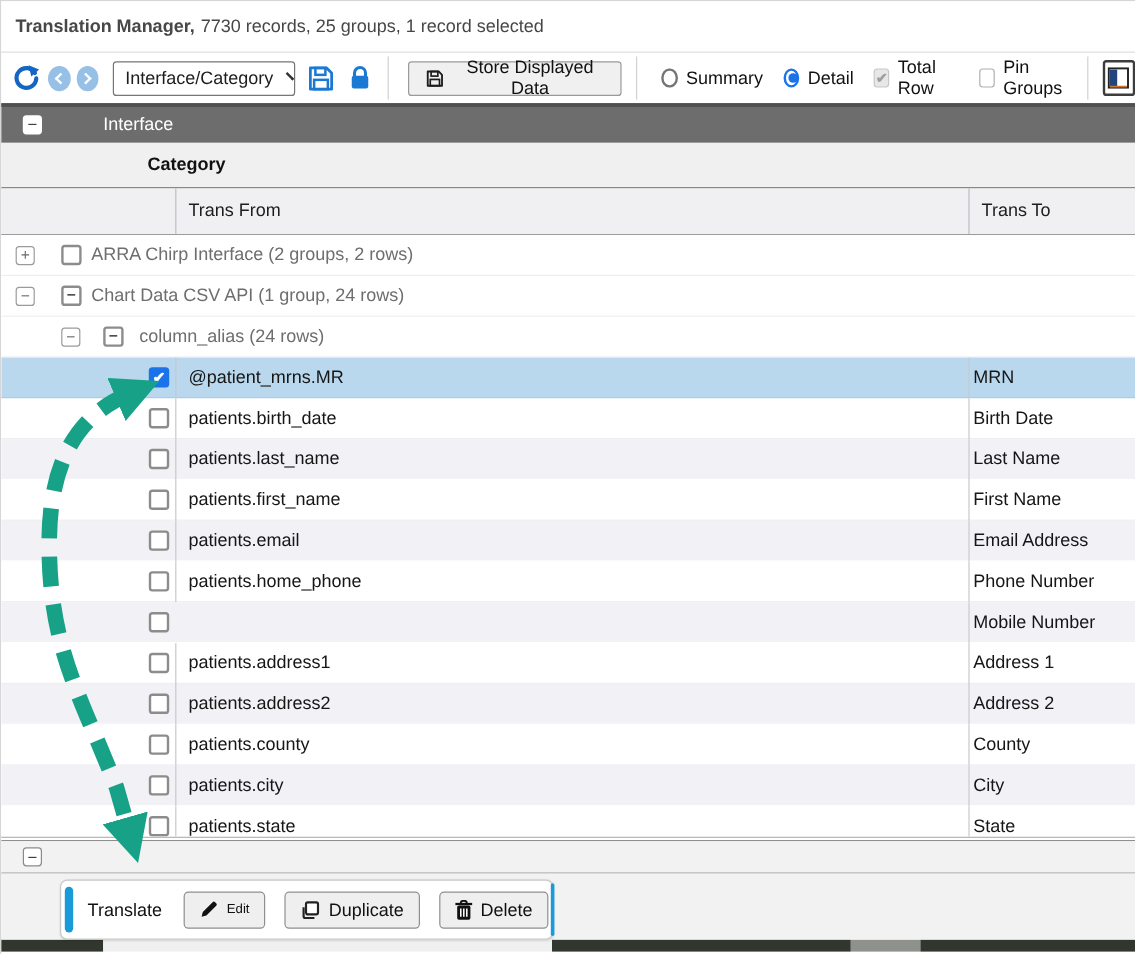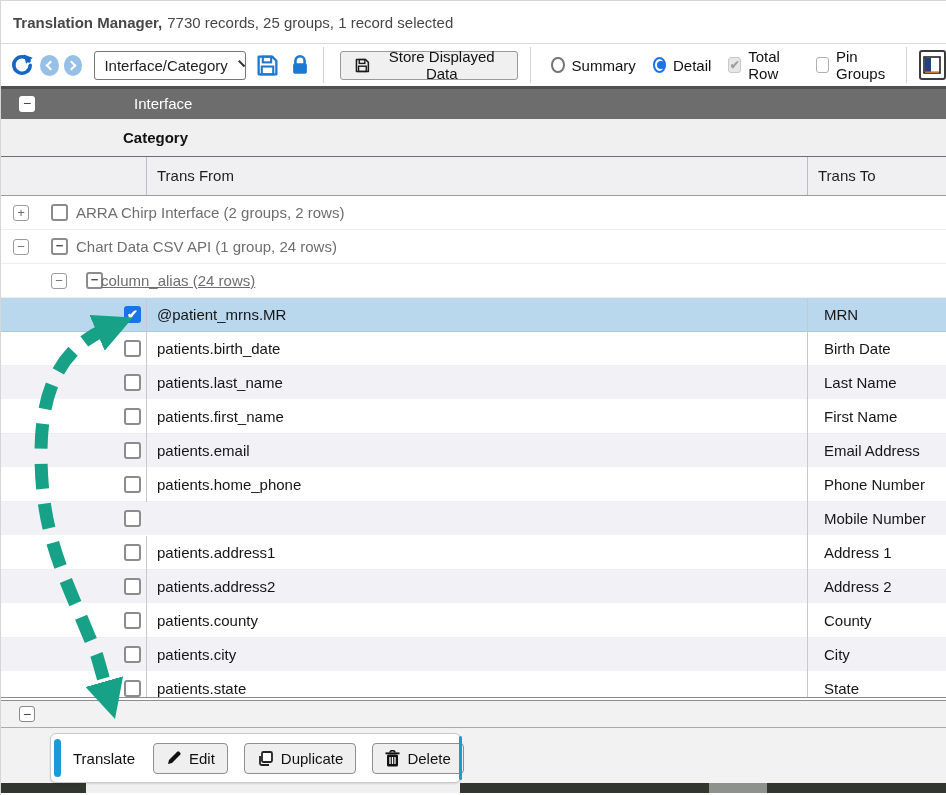--- a/index.html
+++ b/index.html
@@ -36,21 +36,21 @@
     border-radius:50%; background:#1a73e8; }
   .opt-label { margin-right:10px; color:#111; }
   .cbx { width:16px; height:16px; border:1px solid #b0b0b0; border-radius:3px; background:#fff;
     display:flex; align-items:center; justify-content:center; font-size:12px; }
   .cbx.disabled-checked { background:#e7e7e7; border-color:#c7c7c7; color:#9aa0a6; font-weight:bold; }
   .panel-btn { margin-left:12px; width:30px; height:30px; border:2px solid #3c3c3c; border-radius:3px;
     background:#fff; display:flex; align-items:center; justify-content:center; cursor:pointer; }
   
   .ifc-bar { border-top:3px solid #4f4f4f; height:33px; background:var(--headerDark,#6d6d6d);
     color:#fff; position:relative; line-height:30px; }
-  .ifc-bar .hdr-label { position:absolute; left:85px; top:0;margin-left:48px; }
+  .ifc-bar .hdr-label { position:absolute; left:85px; top:0; }
   .collapse-box { position:absolute; left:18px; top:7px; width:16px; height:16px; background:#fff;
     border-radius:3px; color:#3f3f3f; font-size:14px; line-height:14px; text-align:center; cursor:pointer; }
   .cat-row { height:38px; background:#f1f0f1; border-bottom:1px solid #6f6f6f; position:relative; line-height:37px;font-weight:bold; }
   .cat-row .hdr-label { position:absolute; left:122px; color:#111; }
   .cols-row { height:39px; background:#f0f0f3; border-bottom:1px solid #9c9c9c; position:relative; line-height:38px; }
   .cols-row .col-from { position:absolute; left:145px; right:140px; top:0; bottom:0;
     border-left:1px solid #bdbdc2; padding-left:10px; }
   .cols-row .col-to { position:absolute; left:806px; right:0; top:0; bottom:0;
     border-left:1px solid #bdbdc2; padding-left:10px; }
   
@@ -63,21 +63,21 @@
   .gcheck { position:absolute; top:8px; width:17px; height:17px; border:2px solid #8c8c8c; border-radius:3px;
     background:#fff; color:#4f4f4f; font-size:13px; font-weight:bold; line-height:12px; text-align:center; cursor:pointer; }
   .glabel { position:absolute; top:0; color:var(--groupText,#6e6e6e); white-space:nowrap; }
   .lcheck { position:absolute; left:123px; top:8px; width:17px; height:17px; border:2px solid #8c8c8c;
     border-radius:3px; background:#fff; cursor:pointer; text-align:center; }
   .lcheck.on { border:none; background:var(--checkboxBlue,#1a73e8); color:#fff; font-size:13px;
     font-weight:bold; line-height:17px; }
   .fcell { position:absolute; left:145px; right:140px; top:0; bottom:-1px; border-left:1px solid #c9c9cd;
     padding-left:10px; color:#161616; white-space:nowrap; overflow:hidden; }
   .tcell { position:absolute; left:806px; right:0; top:0; bottom:-1px; border-left:1px solid #c9c9cd;
-    padding-left:16px; color:#161616; white-space:nowrap; overflow:hidden; }
+    padding-left:3px; color:#161616; white-space:nowrap; overflow:hidden; }
   
   .panel-sep { height:4px; background:#fff; border-top:1px solid #8e8e8e; border-bottom:1px solid #8e8e8e; }
   .panel-collapse { height:27px; background:#f2f2f2; border-bottom:1px solid #ababab; position:relative; }
   .panel-collapse .collapse-box { top:5px; border:1px solid #8a8a8a; }
   .panel-body { height:55px; background:#f2f2f2; position:relative; }
   .translate-panel { position:absolute; left:49px; top:5px; width:411px; height:50px; background:#fff;
     border:1px solid #c9c9c9; border-radius:6px; display:flex; align-items:center;
     box-shadow:0 1px 2px rgba(0,0,0,.12); }
   .translate-panel::before { content:""; position:absolute; left:3px; top:5px; bottom:5px; width:7px;
     border-radius:4px; background:var(--accent,#1a9ad6); }
@@ -185,21 +185,21 @@
         <span class="glabel" style="left: 75px;">ARRA Chirp Interface  (2 groups, 2 rows)</span>
       </div>
       <div class="row">
         <span class="toggle" style="left: 12px;">−</span>
         <span class="gcheck" style="left: 50px;">−</span>
         <span class="glabel" style="left: 75px;">Chart Data CSV API  (1 group, 24 rows)</span>
       </div>
       <div class="row">
         <span class="toggle" style="left: 50px;">−</span>
         <span class="gcheck" style="left: 85px;">−</span>
-        <span class="glabel" style="left: 100px; text-decoration: underline;">column_alias  (24 rows)</span>
+        <span class="glabel" style="left: 115px;">column_alias  (24 rows)</span>
       </div>
       <div class="row sel">
         <span class="lcheck on">✔</span>
         <div class="fcell">@patient_mrns.MR</div>
         <div class="tcell">MRN</div>
       </div>
       <div class="row">
         <span class="lcheck"></span>
         <div class="fcell">patients.birth_date</div>
         <div class="tcell">Birth Date</div>
@@ -255,21 +255,21 @@
       </div>
     </div>
 
   <div class="panel-sep"></div>
   <div class="panel-collapse">
     <span class="collapse-box">−</span>
   </div>
   <div class="panel-body">
     <div class="translate-panel">
       <span class="translate-label">Translate</span>
-      <button class="tp-btn" style="font-size:15px;font-family:inherit;">
+      <button class="tp-btn" style="font-size:11px;font-family:inherit;">
         <svg width="16" height="16" viewBox="0 0 16 16">
           <path d="M2 14 l1-4 8.2-8.2 a1.4 1.4 0 0 1 2 0 l1 1 a1.4 1.4 0 0 1 0 2 L6 13 z" fill="#111"></path>
         </svg>
         <span>Edit</span>
       </button>
       <button class="tp-btn" style="font-size:15px;font-family:inherit;">
         <svg width="17" height="17" viewBox="0 0 17 17">
           <rect x="5" y="2" width="10" height="10" rx="1.5" fill="#fff" stroke="#222" stroke-width="1.8"></rect>
           <path d="M3 6 v7.5 a1.5 1.5 0 0 0 1.5 1.5 H12" fill="none" stroke="#222" stroke-width="1.8"></path>
         </svg>

